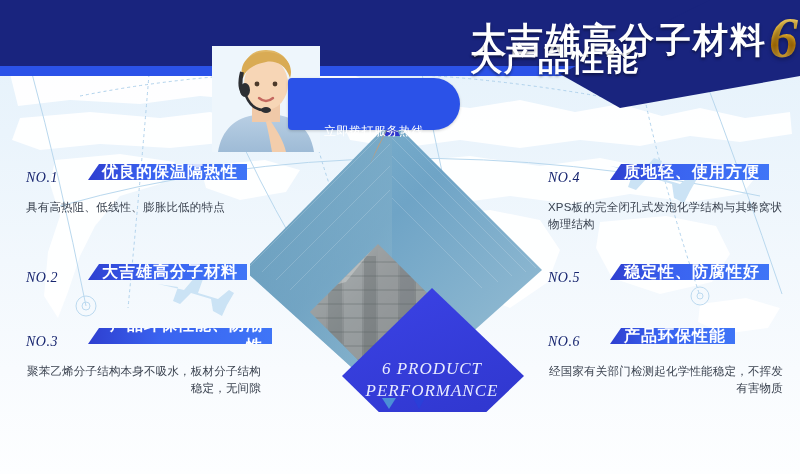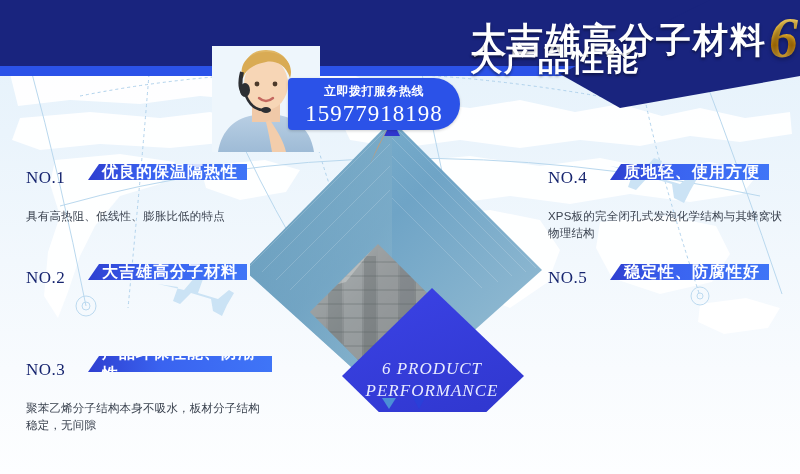--- a/index.html
+++ b/index.html
@@ -65,51 +65,51 @@
   }
 
   
   .operator{position:absolute;left:212px;top:46px;width:108px;height:106px;overflow:hidden;}
   .hotline{
     position:absolute;left:288px;top:78px;width:172px;height:52px;
     background:#2b52e8;border-radius:4px 26px 26px 4px;
     box-shadow:0 1px 3px rgba(0,0,0,.18);
     text-align:center;color:#fff;
   }
-  .hotline .hl1{font-size:12px;font-weight:bold;line-height:19px;padding-top:4px;letter-spacing:.5px;}
+  .hotline .hl1{font-size:12px;font-weight:normal;line-height:19px;padding-top:4px;letter-spacing:.5px;margin-top:40px;}
   .hotline .hl2{
     font-family:"Liberation Serif","DejaVu Serif",serif;
     font-size:23px;line-height:26px;letter-spacing:1px;
   }
 
   
   .art{position:absolute;left:250px;top:112px;width:320px;height:300px;}
 
   
   .feat{position:absolute;width:246px;}
   .feat.left{left:26px;}
   .feat.right{left:548px;}
-  .f1{top:164px;} .f2{top:264px;} .f3{top:356px;}
+  .f1{top:164px;} .f2{top:264px;} .f3{top:328px;text-align:right;}
 
   .feat-head{position:relative;height:28px;}
   .feat-no{
     position:absolute;left:0;top:1px;
     font-family:"Liberation Serif","DejaVu Serif",serif;
-    font-size:17px;color:#17256f;letter-spacing:.5px;line-height:26px;
+    font-size:14px;color:#17256f;letter-spacing:.5px;line-height:26px;font-style:italic;
   }
   .feat-tag{
     position:absolute;left:62px;top:0;height:16px;
     padding:0 9px 0 14px;
     display:flex;align-items:center;
     color:#ffffff;font-size:16px;font-weight:bold;letter-spacing:1px;
     background:linear-gradient(90deg,#2e3fd0 0%,#3a63f0 40%,#3f75f7 100%);
     clip-path:polygon(11px 0,100% 0,100% 100%,0 100%);
   }
   .feat-desc{
-    margin-top:16px;font-size:11.5px;color:#3b4350;line-height:17px;
+    margin-top:7px;font-size:11.5px;color:#3b4350;line-height:17px;
     letter-spacing:.2px;width:235px;
   }
 
   
   .tri{position:absolute;width:0;height:0;border-left:7px solid transparent;border-right:7px solid transparent;}
   .tri-a{left:382px;top:398px;border-top:11px solid #4b8fd6;}
   .tri-b{left:412px;top:396px;border-top:13px solid #2a3fd8;}
 </style>
 </head>
 <body>
@@ -300,21 +300,20 @@
       <path d="M30 26 Q26 42 32 48" stroke="#2d2f33" stroke-width="4" fill="none"></path>
       <ellipse cx="33" cy="44" rx="5" ry="7" fill="#2d2f33"></ellipse>
       <path d="M34 50 Q40 64 52 64" stroke="#2d2f33" stroke-width="2.6" fill="none"></path>
       <ellipse cx="54" cy="64" rx="5" ry="3" fill="#2d2f33"></ellipse>
       <path d="M58 74 C66 86 72 96 74 106 L60 106 C58 94 56 84 54 76 Z" fill="#f3cdab"></path>
     </svg>
   </div>
 
   <div class="hotline">
     <div class="hl1">立即拨打服务热线</div>
-    <div class="hl2">15977918198</div>
   </div>
 
   <div class="feat left f1">
     <div class="feat-head">
       <span class="feat-no">NO.1</span>
       <span class="feat-tag">优良的保温隔热性</span>
     </div>
     <div class="feat-desc">具有高热阻、低线性、膨胀比低的特点</div>
   </div>
 
@@ -341,14 +340,21 @@
     <div class="feat-desc">XPS板的完全闭孔式发泡化学结构与其蜂窝状物理结构</div>
   </div>
 
   <div class="feat right f2">
     <div class="feat-head">
       <span class="feat-no">NO.5</span>
       <span class="feat-tag">稳定性、防腐性好</span>
     </div>
   </div>
 
+  <div class="feat right f3">
+    <div class="feat-head">
+      <span class="feat-no">NO.6</span>
+      <span class="feat-tag">产品环保性能</span>
+    </div>
+    <div class="feat-desc">经国家有关部门检测起化学性能稳定，不挥发有害物质</div>
+  </div>
 
 </div>
 
 </body></html>

